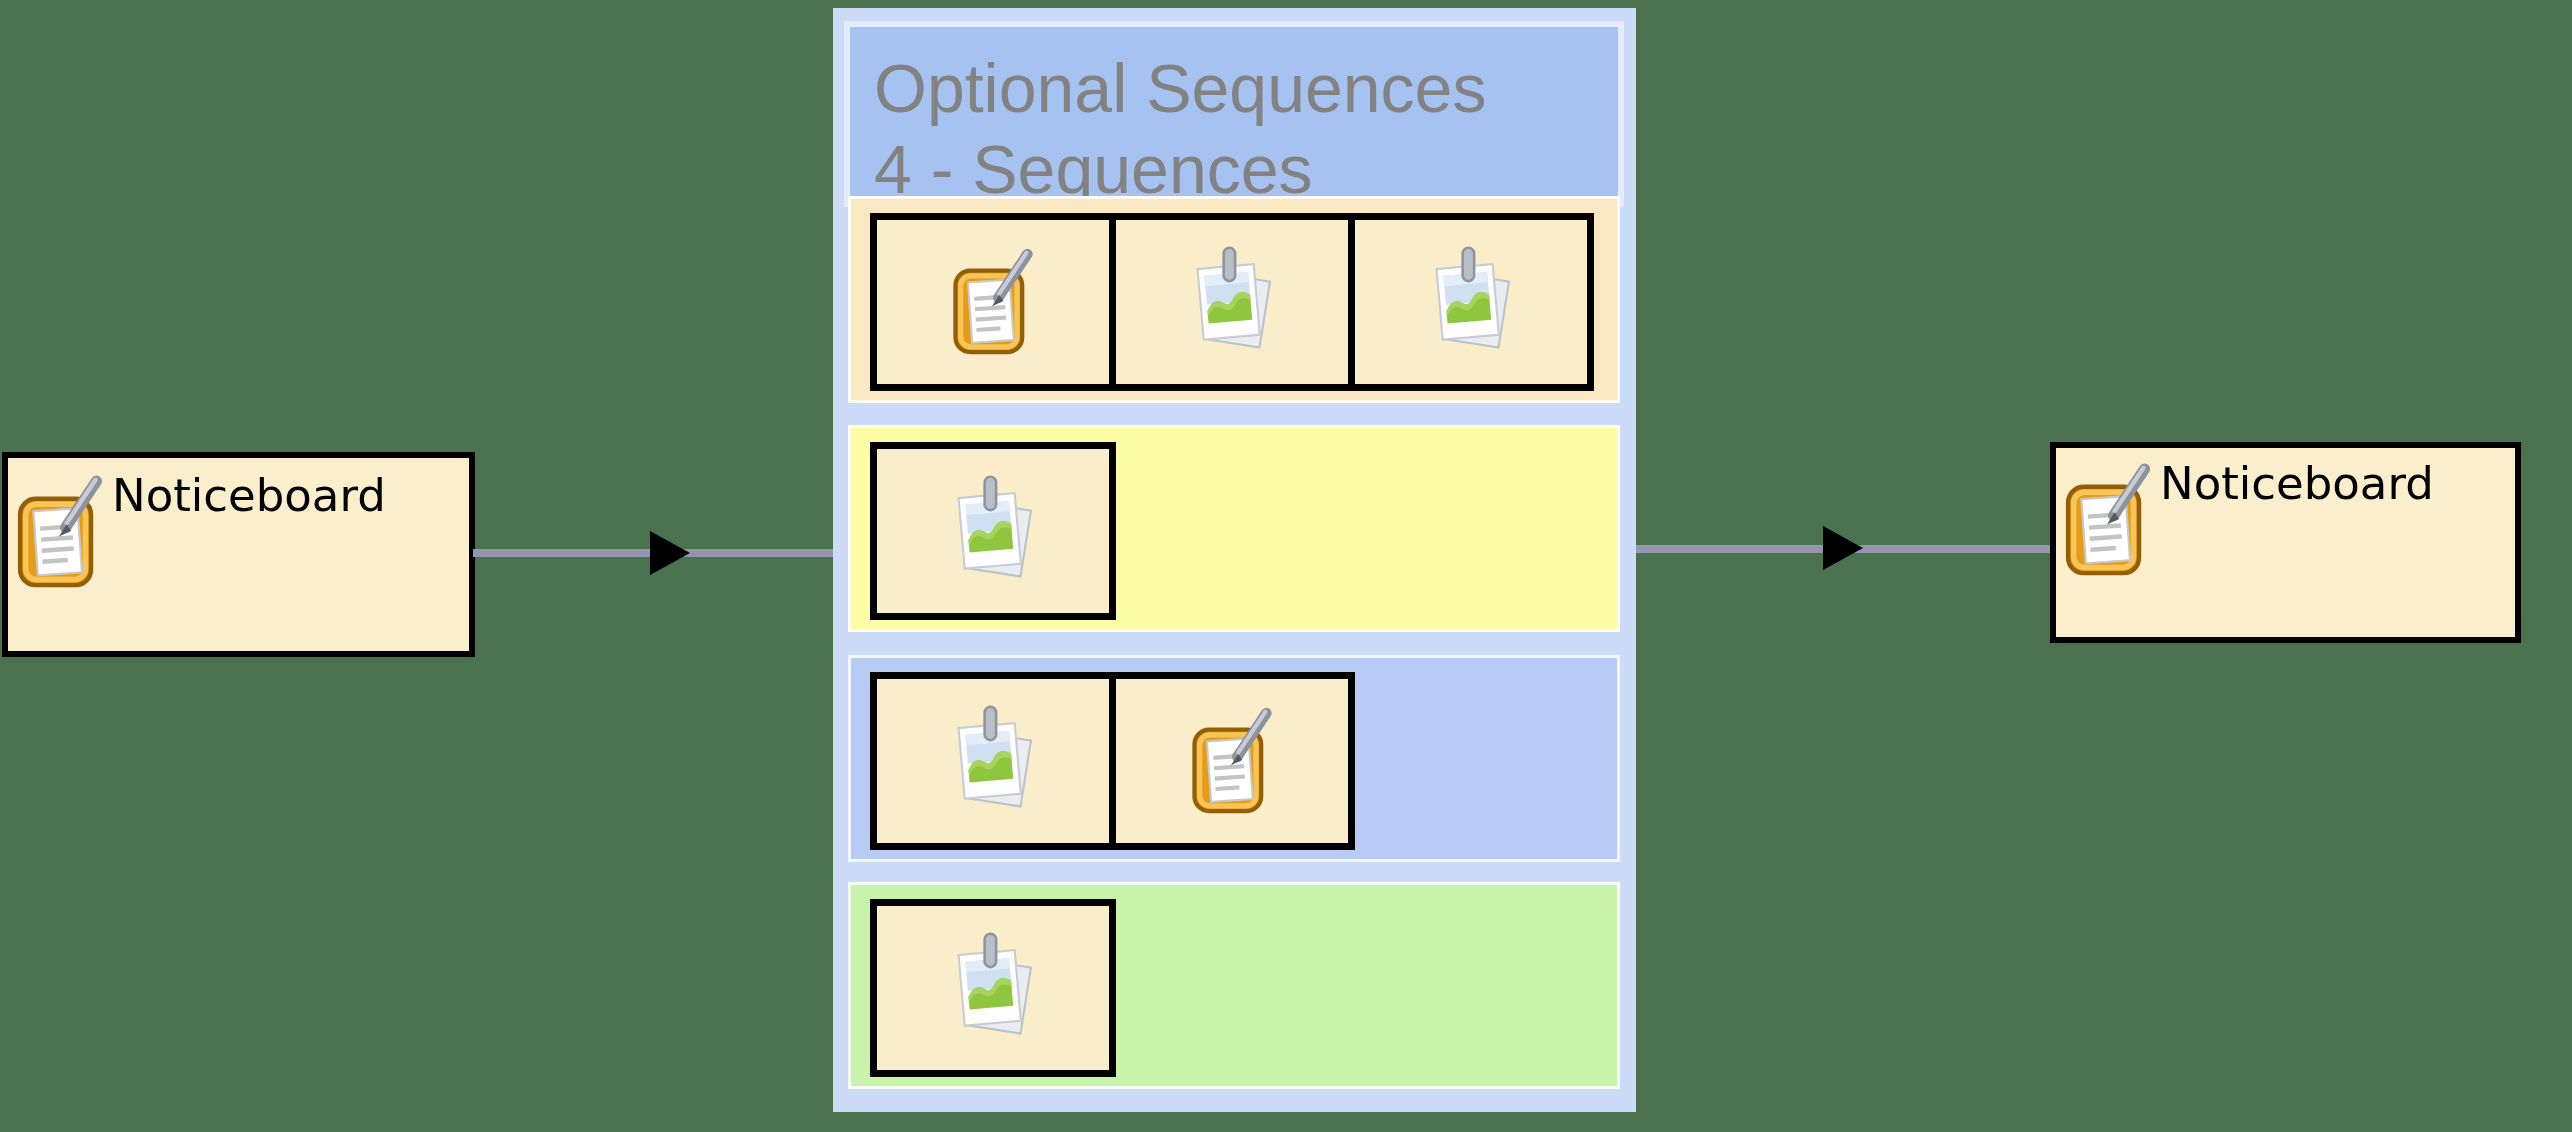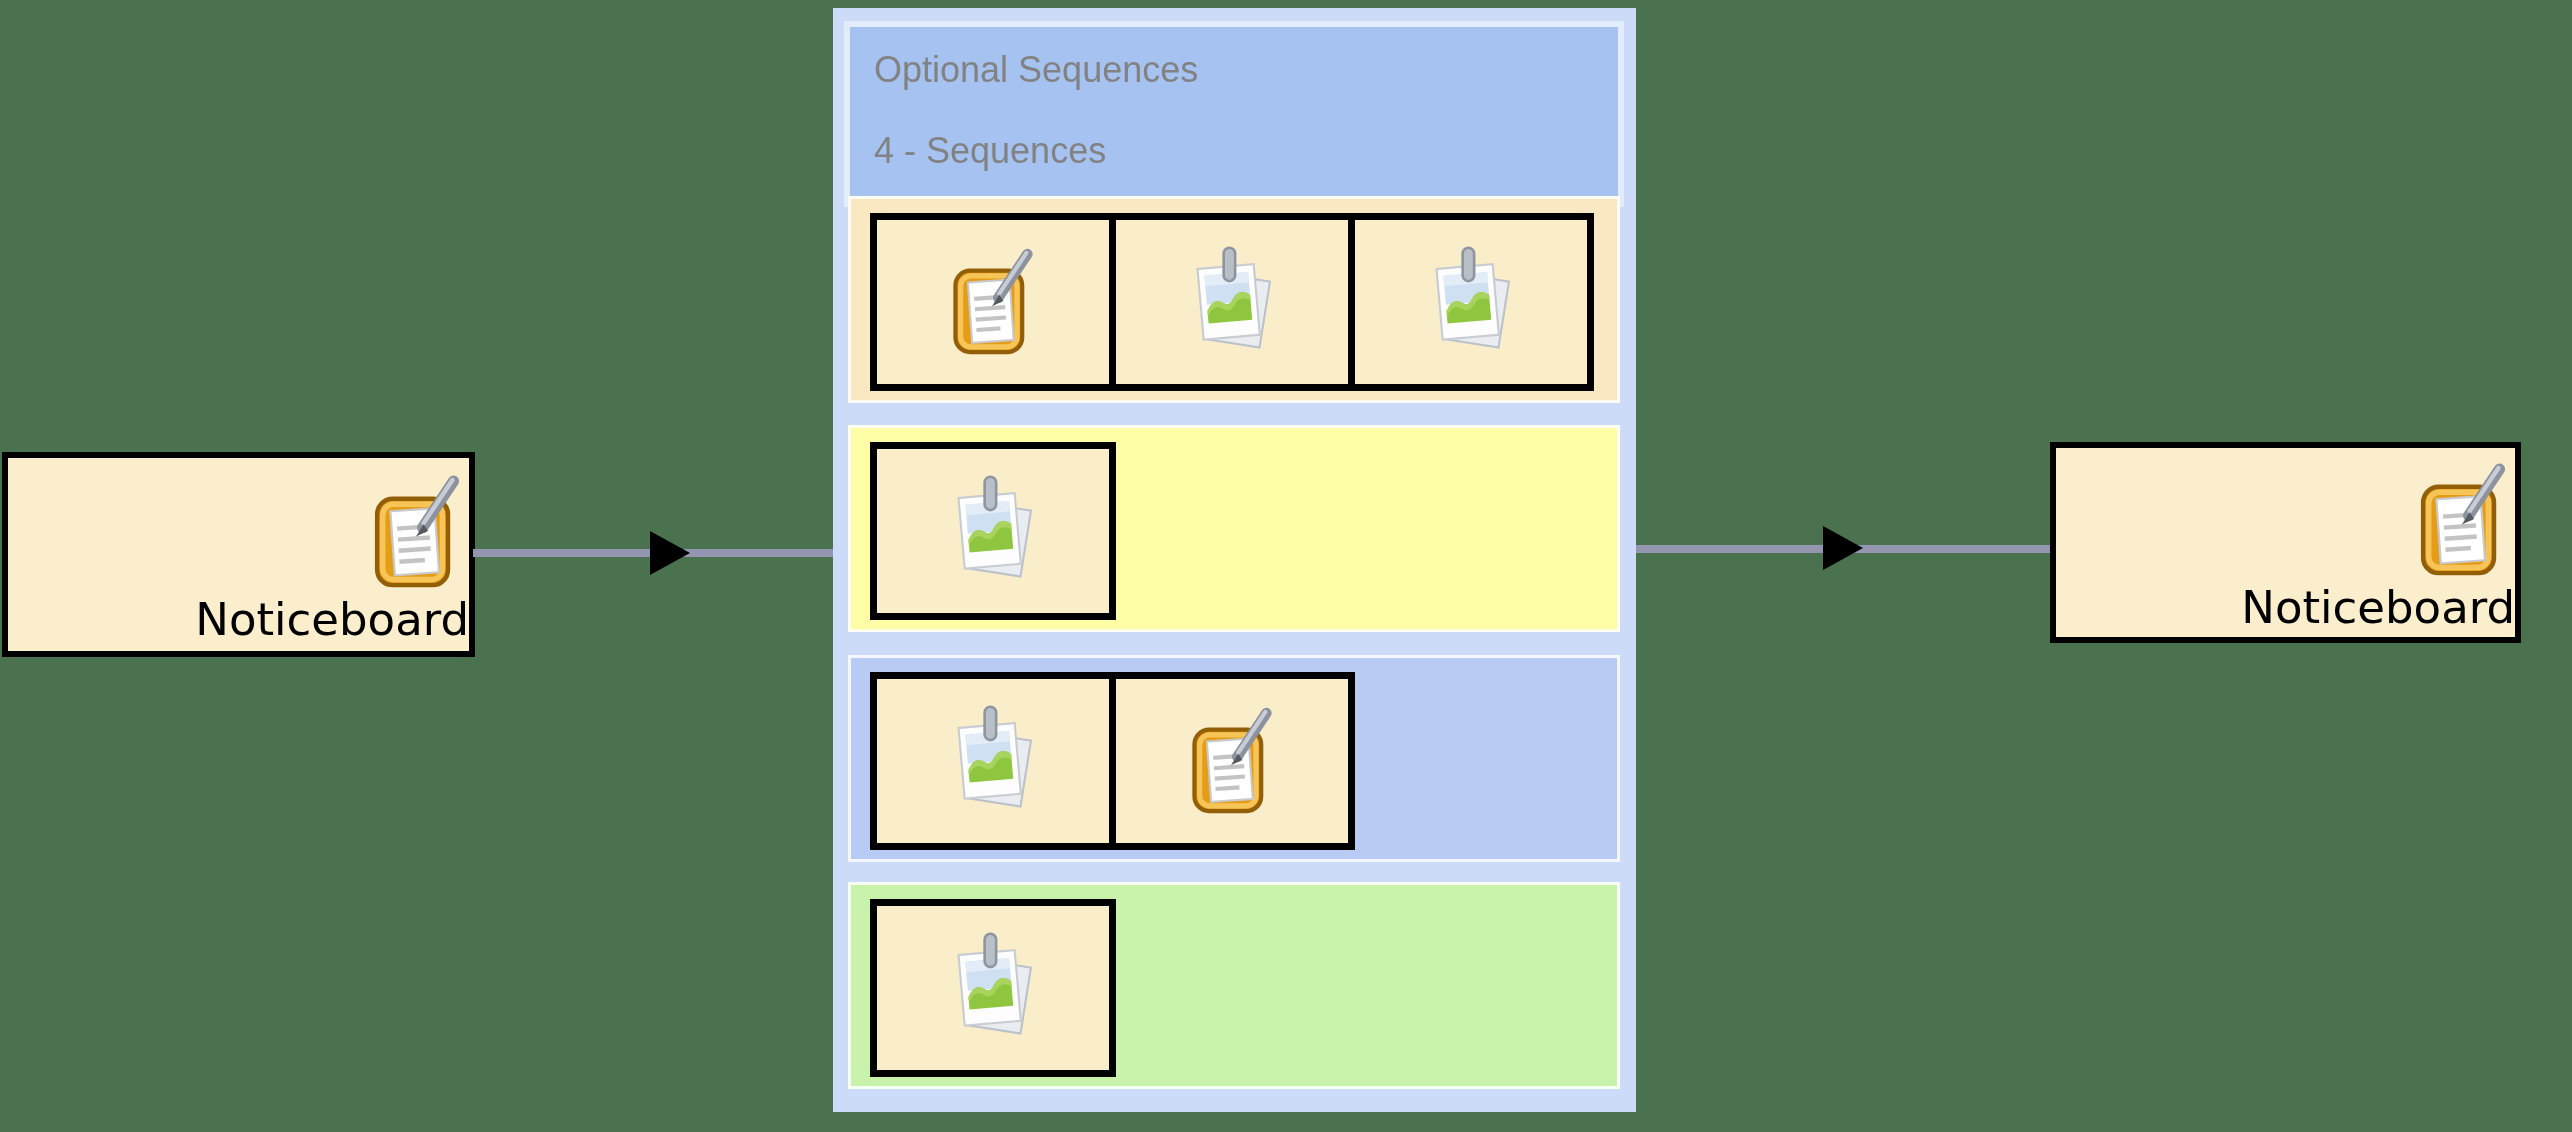--- a/index.html
+++ b/index.html
@@ -12,21 +12,21 @@
     position:relative;width:2572px;height:1132px;
     background:#4a724e;
   }
 
   
   .node{
     position:absolute;
     background:#faeecd;
     border:6px solid #000;
     box-sizing:border-box;
-    display:flex;flex-direction:column;align-items:flex-end;
+    display:flex;flex-direction:row;align-items:flex-start;
   }
   .node.left{left:2px;top:452px;width:473px;height:205px;padding-top:12px;}
   .node.right{left:2050px;top:442px;width:471px;height:201px;padding-top:10px;}
   .node-icon{width:104px;height:124px;}
   .node-icon svg{width:104px;height:124px;display:block;}
   .node-label{
     margin-top:0px;
     font-family:"DejaVu Sans", sans-serif;
     font-size:45px;color:#000;line-height:52px;
   }
@@ -48,21 +48,21 @@
   .panel{
     position:absolute;left:833px;top:8px;width:803px;height:1104px;
     background:#cbdbf8;
   }
   .panel-header{
     position:absolute;left:11px;top:13px;width:780px;height:186px;
     background:#a6c2f1;
     border:6px solid #e3ecfc;
     box-sizing:border-box;
     color:#828282;
-    font-size:36px;
+    font-size:68px;
     padding-left:24px;
   }
   .panel-title{position:absolute;left:24px;top:22px;white-space:nowrap;}
   .panel-subtitle{position:absolute;left:24px;top:103px;white-space:nowrap;text-align:center;}
 
   .seq-row{
     position:absolute;left:15px;width:772px;height:207px;
     border:3px solid rgba(255,255,255,0.85);
     box-sizing:border-box;
     display:flex;

